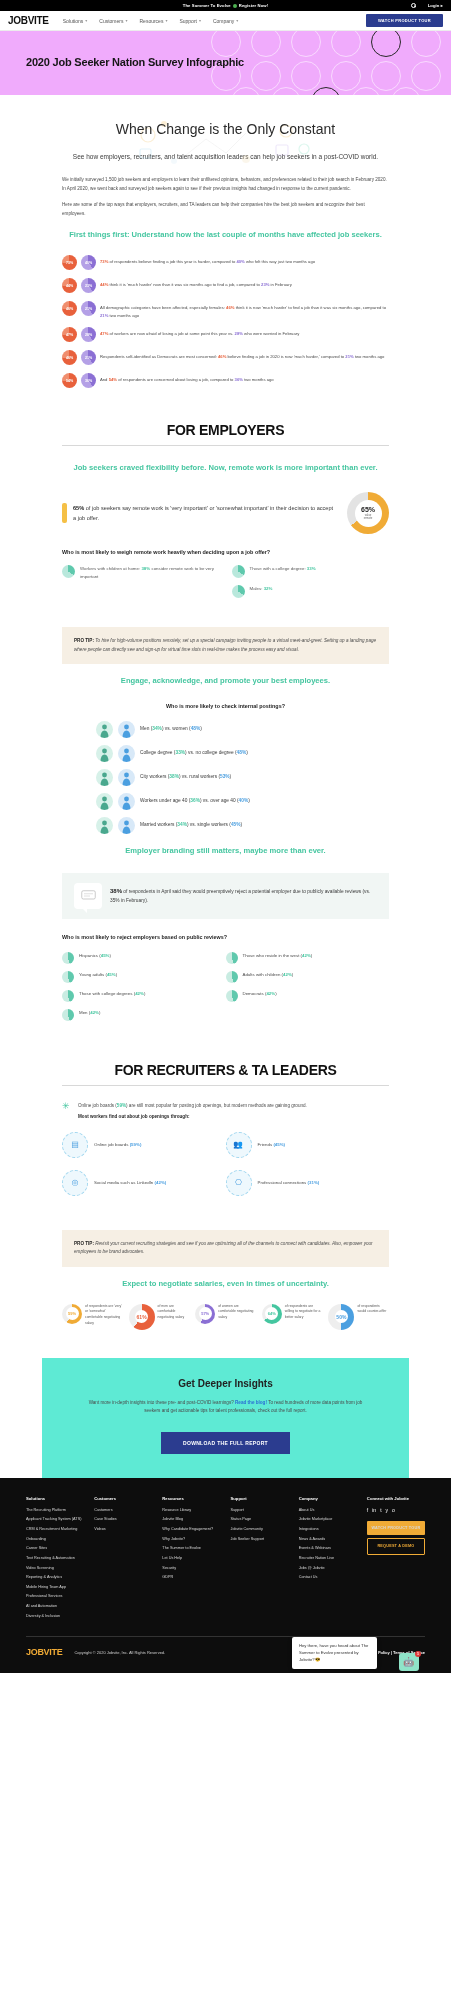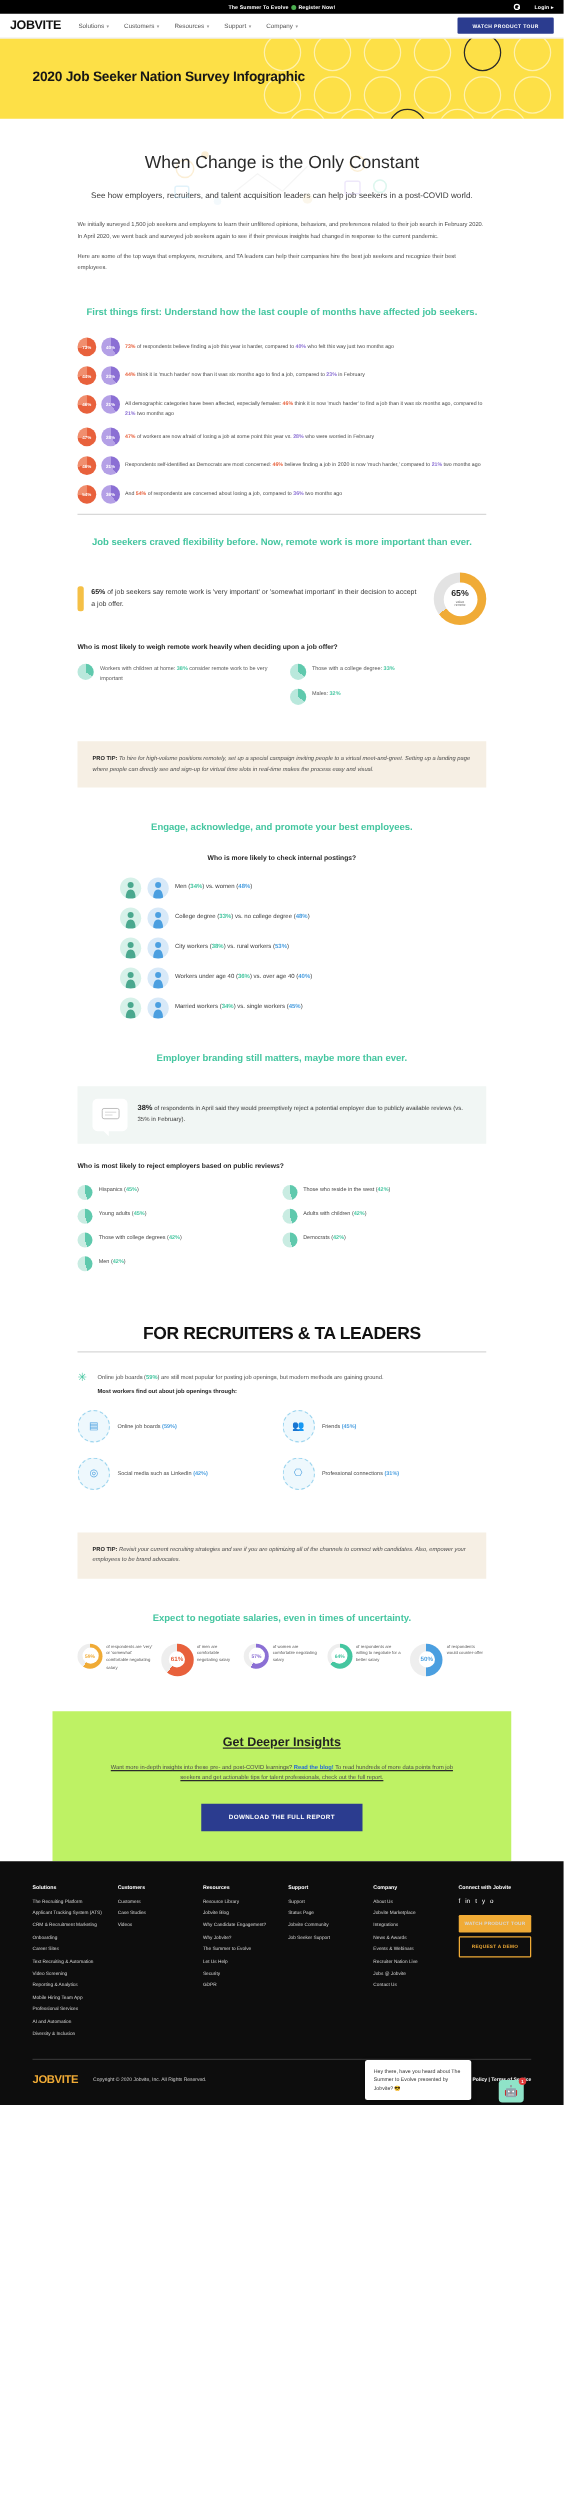--- a/index.html
+++ b/index.html
@@ -43,21 +43,21 @@
   .nav-item { font-size:5px; color:#555; display:flex; align-items:center; gap:2px; }
   .caret { font-size:4px; color:#999; }
   .tour-btn {
     margin-left:auto; background:#2b3c8f; color:#fff; font-size:4px;
     font-weight:700; letter-spacing:.3px; padding:4px 12px; border:none;
     border-radius:1px;
   }
 
   
   .hero {
-    background:#fde047; height:64px; position:relative; overflow:hidden;
+    background:#f0abfc; height:64px; position:relative; overflow:hidden;
     display:flex; align-items:center;
   }
   .hero h1 {
     font-size:11px; font-weight:800; line-height:1.45; color:#161616;
     padding-left:26px; z-index:2; letter-spacing:-0.2px;
   }
   .hero-circles { position:absolute; right:0; top:0; width:240px; height:64px; }
   .hc { position:absolute; border:1px solid rgba(255,255,255,.55); border-radius:50%;
         width:30px; height:30px; }
   .hc.dark { border:1.2px solid #2a2a2a; }
@@ -75,21 +75,21 @@
   .jsn-title .yr { color:#f0ab36; }
   .jsn-sub { font-size:14px; margin-top:5px; color:#2b2b2b; position:relative;}
 
   .lede { text-align:center; font-size:6.5px; line-height:1.75; margin-top:14px;
           color:#3a3a3a; }
   .para { font-size:4.6px; line-height:1.85; color:#4a4a4a; margin-top:14px; }
   .para + .para { margin-top:8px; }
 
   .green-head {
     color:#45c6a0; font-size:7.6px; font-weight:800; text-align:center;
-    line-height:1.6; margin-top:26px;
+    line-height:1.6; margin-top:11px;
   }
 
   
   .stat-list { margin-top:14px; }
   .stat-row { display:flex; align-items:flex-start; gap:4px; margin-bottom:8px; }
   .pie {
     width:15px; height:15px; border-radius:50%; flex:0 0 15px;
     display:flex; align-items:center; justify-content:center;
     font-size:3.6px; font-weight:800; color:#fff;
   }
@@ -191,21 +191,21 @@
              justify-content:space-between;}
   .sal-item { flex:1; display:flex; gap:3px; align-items:flex-start; }
   .sal-donut { width:20px; height:20px; border-radius:50%; flex:0 0 20px;
                position:relative; display:flex; align-items:center; justify-content:center;}
   .sal-donut:before{content:""; position:absolute; width:13px; height:13px;
                     border-radius:50%; background:#fff;}
   .sal-val { position:relative; font-size:4px; font-weight:800; }
   .sal-txt { font-size:3.4px; line-height:1.65; color:#5a5a5a; }
 
   
-  .insights { background:#bef264; margin-top:28px; padding:20px 40px 24px; text-align:center;text-decoration:underline;}
+  .insights { background:#5eead4; margin-top:28px; padding:20px 40px 24px; text-align:center;}
   .insights h3 { font-size:10px; font-weight:700; color:#222; }
   .insights p { font-size:4.6px; line-height:1.85; color:#4a4a4a; margin-top:10px; }
   .insights a { color:#2b6fd4; font-weight:700; text-decoration:none; }
   .dl-btn {
     margin-top:16px; background:#2b3c8f; color:#fff; border:none;
     font-size:5px; font-weight:700; letter-spacing:.3px; padding:8px 22px;
   }
 
   
   .footer { background:#0d0d0d; color:#fff; padding:18px 26px 0; margin-top:0; }
@@ -379,20 +379,21 @@
       <div class="pie orange">
           <span>54%</span>
         </div>
       <div class="pie purple">
           <span>36%</span>
         </div>
       <div class="stat-txt"><span>And </span><span class="o">54%</span><span> of respondents are concerned about losing a job, compared to </span><span class="p">36%</span><span> two months ago</span></div>
     </div>
   </div>
 
+  <div class="section-title">FOR EMPLOYERS</div>
   <div class="rule"></div>
   <div class="green-head" style="margin-top:16px">Job seekers craved flexibility before. Now, remote work is more important than ever.</div>
 
   <div class="remote-block">
     <div class="bar-quote">
       <div class="ybar"></div>
       <div class="quote-txt"><b>65%</b><span> of job seekers say remote work is 'very important' or 'somewhat important' in their decision to accept a job offer.</span></div>
     </div>
     <div class="donut65">
       <div class="donut-lbl">

